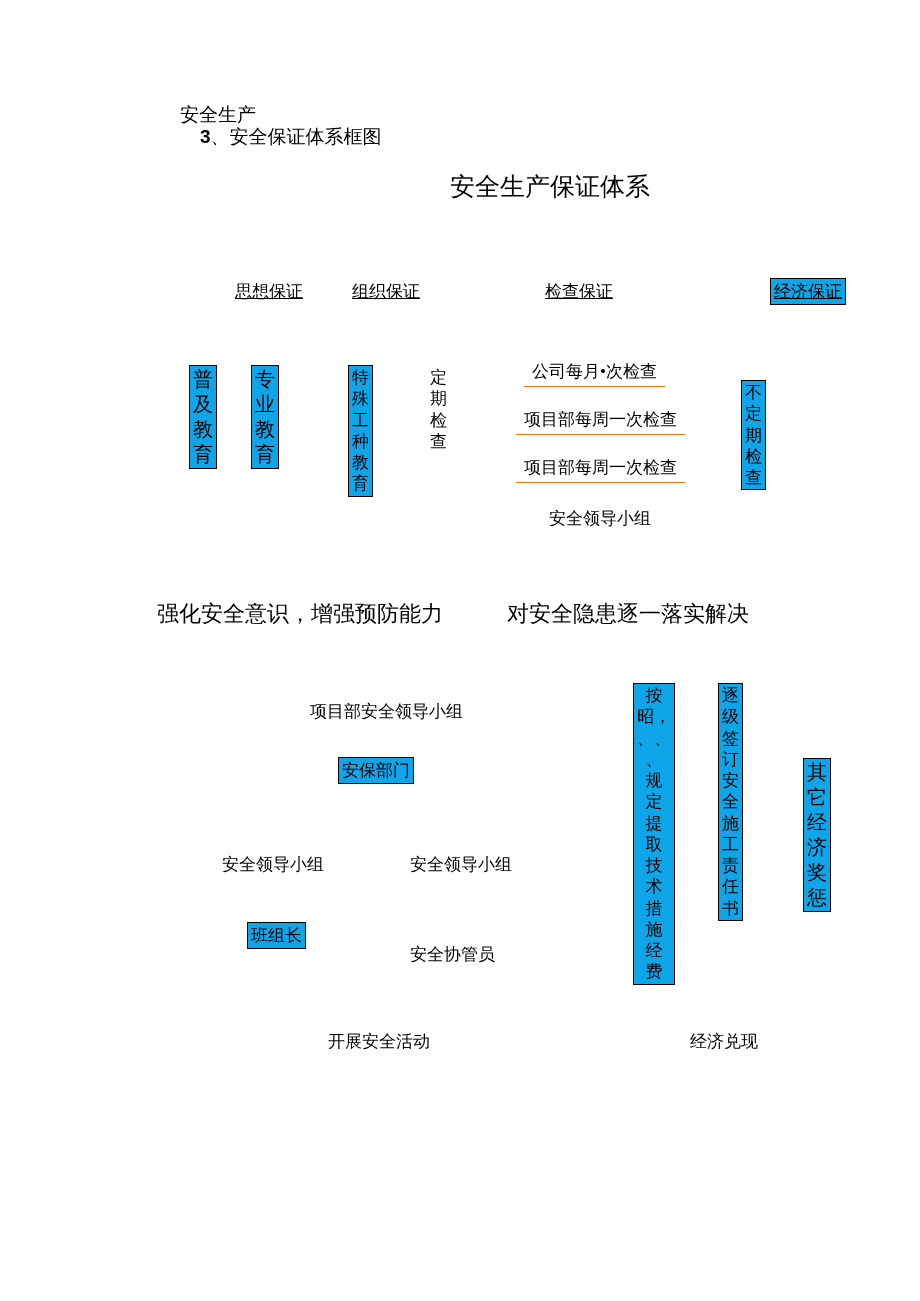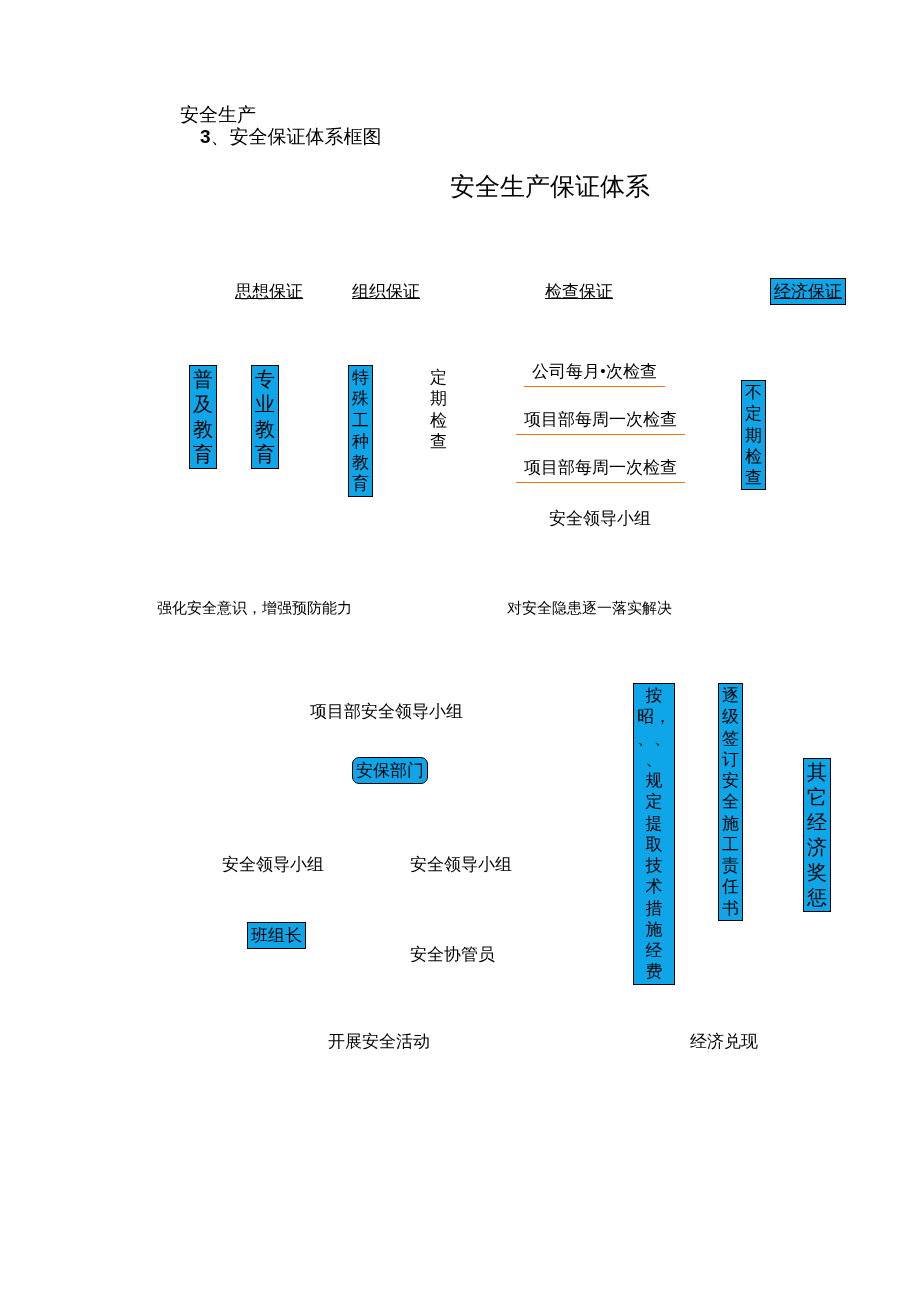--- a/index.html
+++ b/index.html
@@ -18,21 +18,21 @@
     .label { font-size:17px;text-decoration:underline; }
     .boxed { border:1px solid #000; padding:1px 3px; background:#0ea5e9; }
     .v {
       display:flex; flex-direction:column; align-items:center;
       font-size:20px; line-height:1.25;
     }
     .v.small { font-size:17px; line-height:1.25; }
     .v.sm2 { font-size:17px; line-height:1.25; }
     .underline { border-bottom:1px solid #f97316; padding:0 8px 3px; font-size:17px; display:inline-block; white-space:nowrap;}
     .plain { font-size:17px; white-space:nowrap;}
-    .sum-line { font-size:15px; white-space:nowrap;}
+    .sum-line { font-size:22px; white-space:nowrap;}
     .mid { font-size:17px; }
   </style>
 </head>
 <body>
 
 <div class="abs pre-title" style="left:180px; top:102px;">安全生产</div>
 <div class="abs" style="left:200px; top:124px;text-align:center;">
   <span class="heading-num">3</span><span class="heading-txt">、</span><span class="heading-txt">安全保证体系框图</span>
 </div>
 <div class="abs center-title" style="left:450px; top:170px;">安全生产保证体系</div>
@@ -80,21 +80,21 @@
   <span>定</span>
   <span>期</span>
   <span>检</span>
   <span>查</span>
 </div>
 
 <div class="abs sum-line" style="left:157px; top:599px;">强化安全意识，增强预防能力</div>
 <div class="abs sum-line" style="left:507px; top:599px;">对安全隐患逐一落实解决</div>
 
 <div class="abs mid" style="left:310px; top:672px;margin-top:28px;">项目部安全领导小组</div>
-<div class="abs mid boxed" style="left:352px; top:757px;border-radius:7px;">安保部门</div>
+<div class="abs mid boxed" style="left:338px; top:757px;">安保部门</div>
 <div class="abs mid" style="left:222px; top:853px;">安全领导小组</div>
 <div class="abs mid" style="left:410px; top:853px;">安全领导小组</div>
 <div class="abs mid boxed" style="left:247px; top:922px;">班组长</div>
 <div class="abs mid" style="left:410px; top:943px;">安全协管员</div>
 
 <div class="abs v sm2 boxed" style="left:633px; top:683px;">
   <span>按</span>
   <span>昭，</span>
   <span>、、</span>
   <span>、</span>

